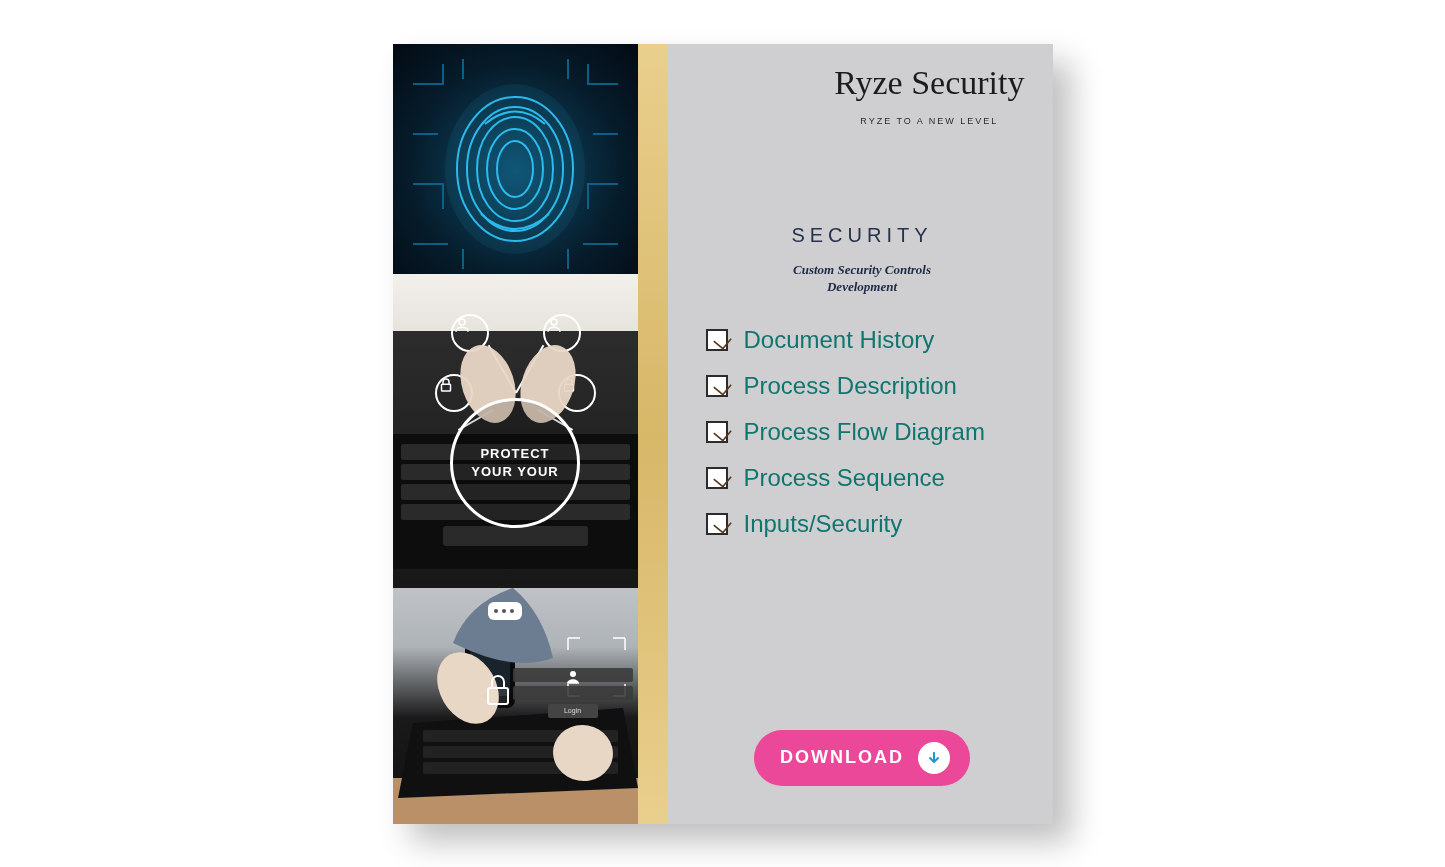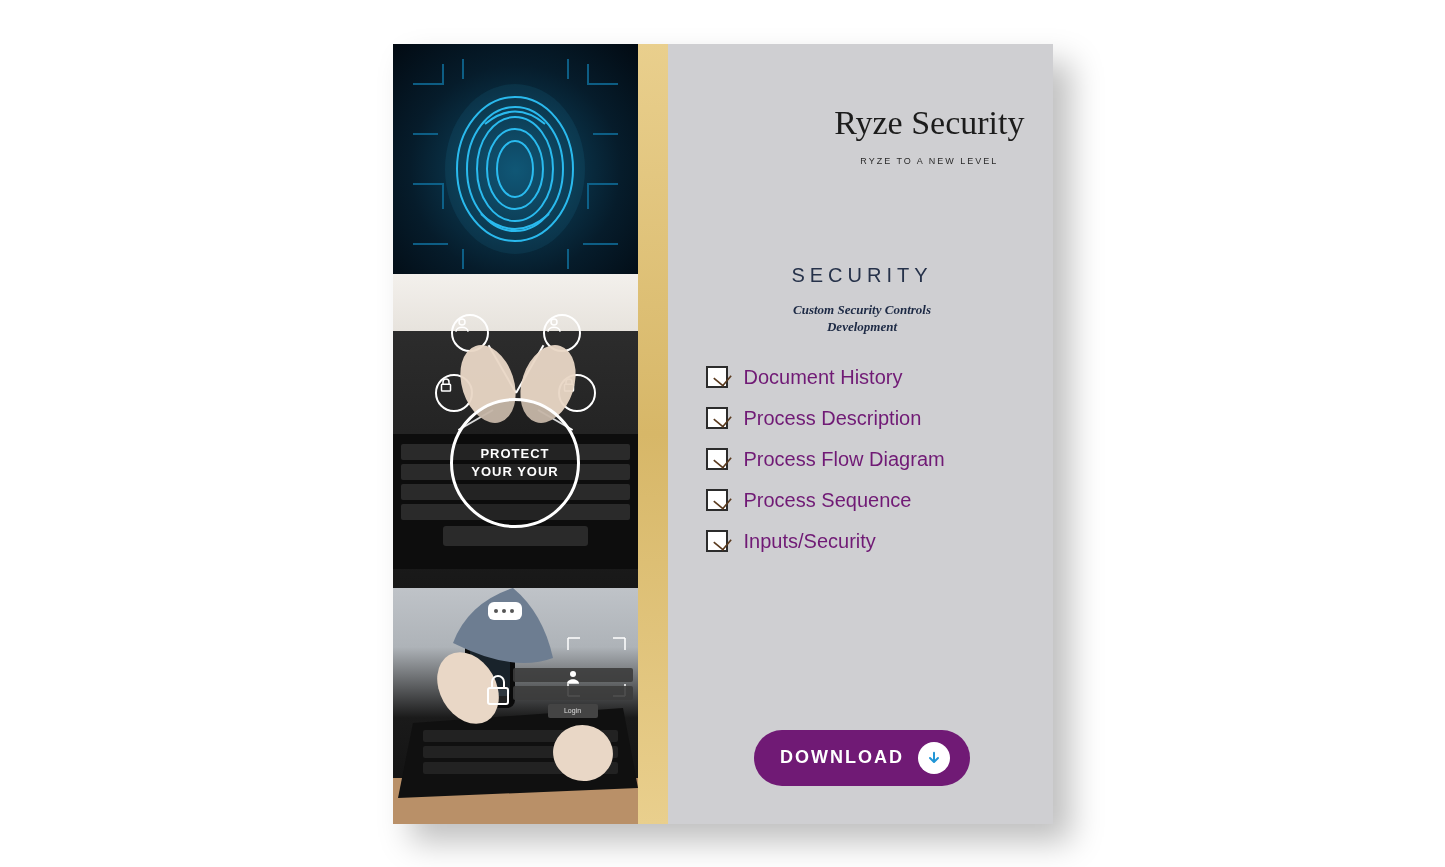--- a/index.html
+++ b/index.html
@@ -108,21 +108,20 @@
       align-self:flex-end;
       text-align:center;
       margin-bottom:28px;
       margin-top:2px;
     }
     .brand .script {
       font-family: 'Brush Script MT', 'Segoe Script', cursive;
       font-size:34px;
       color:#1c1c1c;
       line-height:1;
-      margin-top:40px;
     }
     .brand .tag {
       font-family: Arial, Helvetica, sans-serif;
       font-size:9px;
       letter-spacing:2px;
       color:#2b2b2b;
       margin-top:16px;
     }
 
     .headings { text-align:center; margin-top:70px; }
@@ -175,29 +174,29 @@
       position:absolute;
       left:3px; top:-3px;
       width:20px;height:22px;
       border-right:3px solid #5a3a1e;
       border-bottom:3px solid #5a3a1e;
       transform:rotate(40deg) scale(0.55);
       transform-origin:center;
     }
     .check-label {
       font-family:'Helvetica Neue', Arial, sans-serif;
-      font-size:20px;
-      color:#701a75;
+      font-size:24px;
+      color:#0f766e;
       font-weight:400;
     }
 
     .download-btn {
       margin-top:auto;
       align-self:center;
-      background:#701a75;
+      background:#ec4899;
       color:#fff;
       font-family:Arial, Helvetica, sans-serif;
       font-weight:800;
       letter-spacing:2px;
       font-size:18px;
       border:none;
       border-radius:40px;
       padding:12px 20px 12px 26px;
       display:flex;
       align-items:center;

